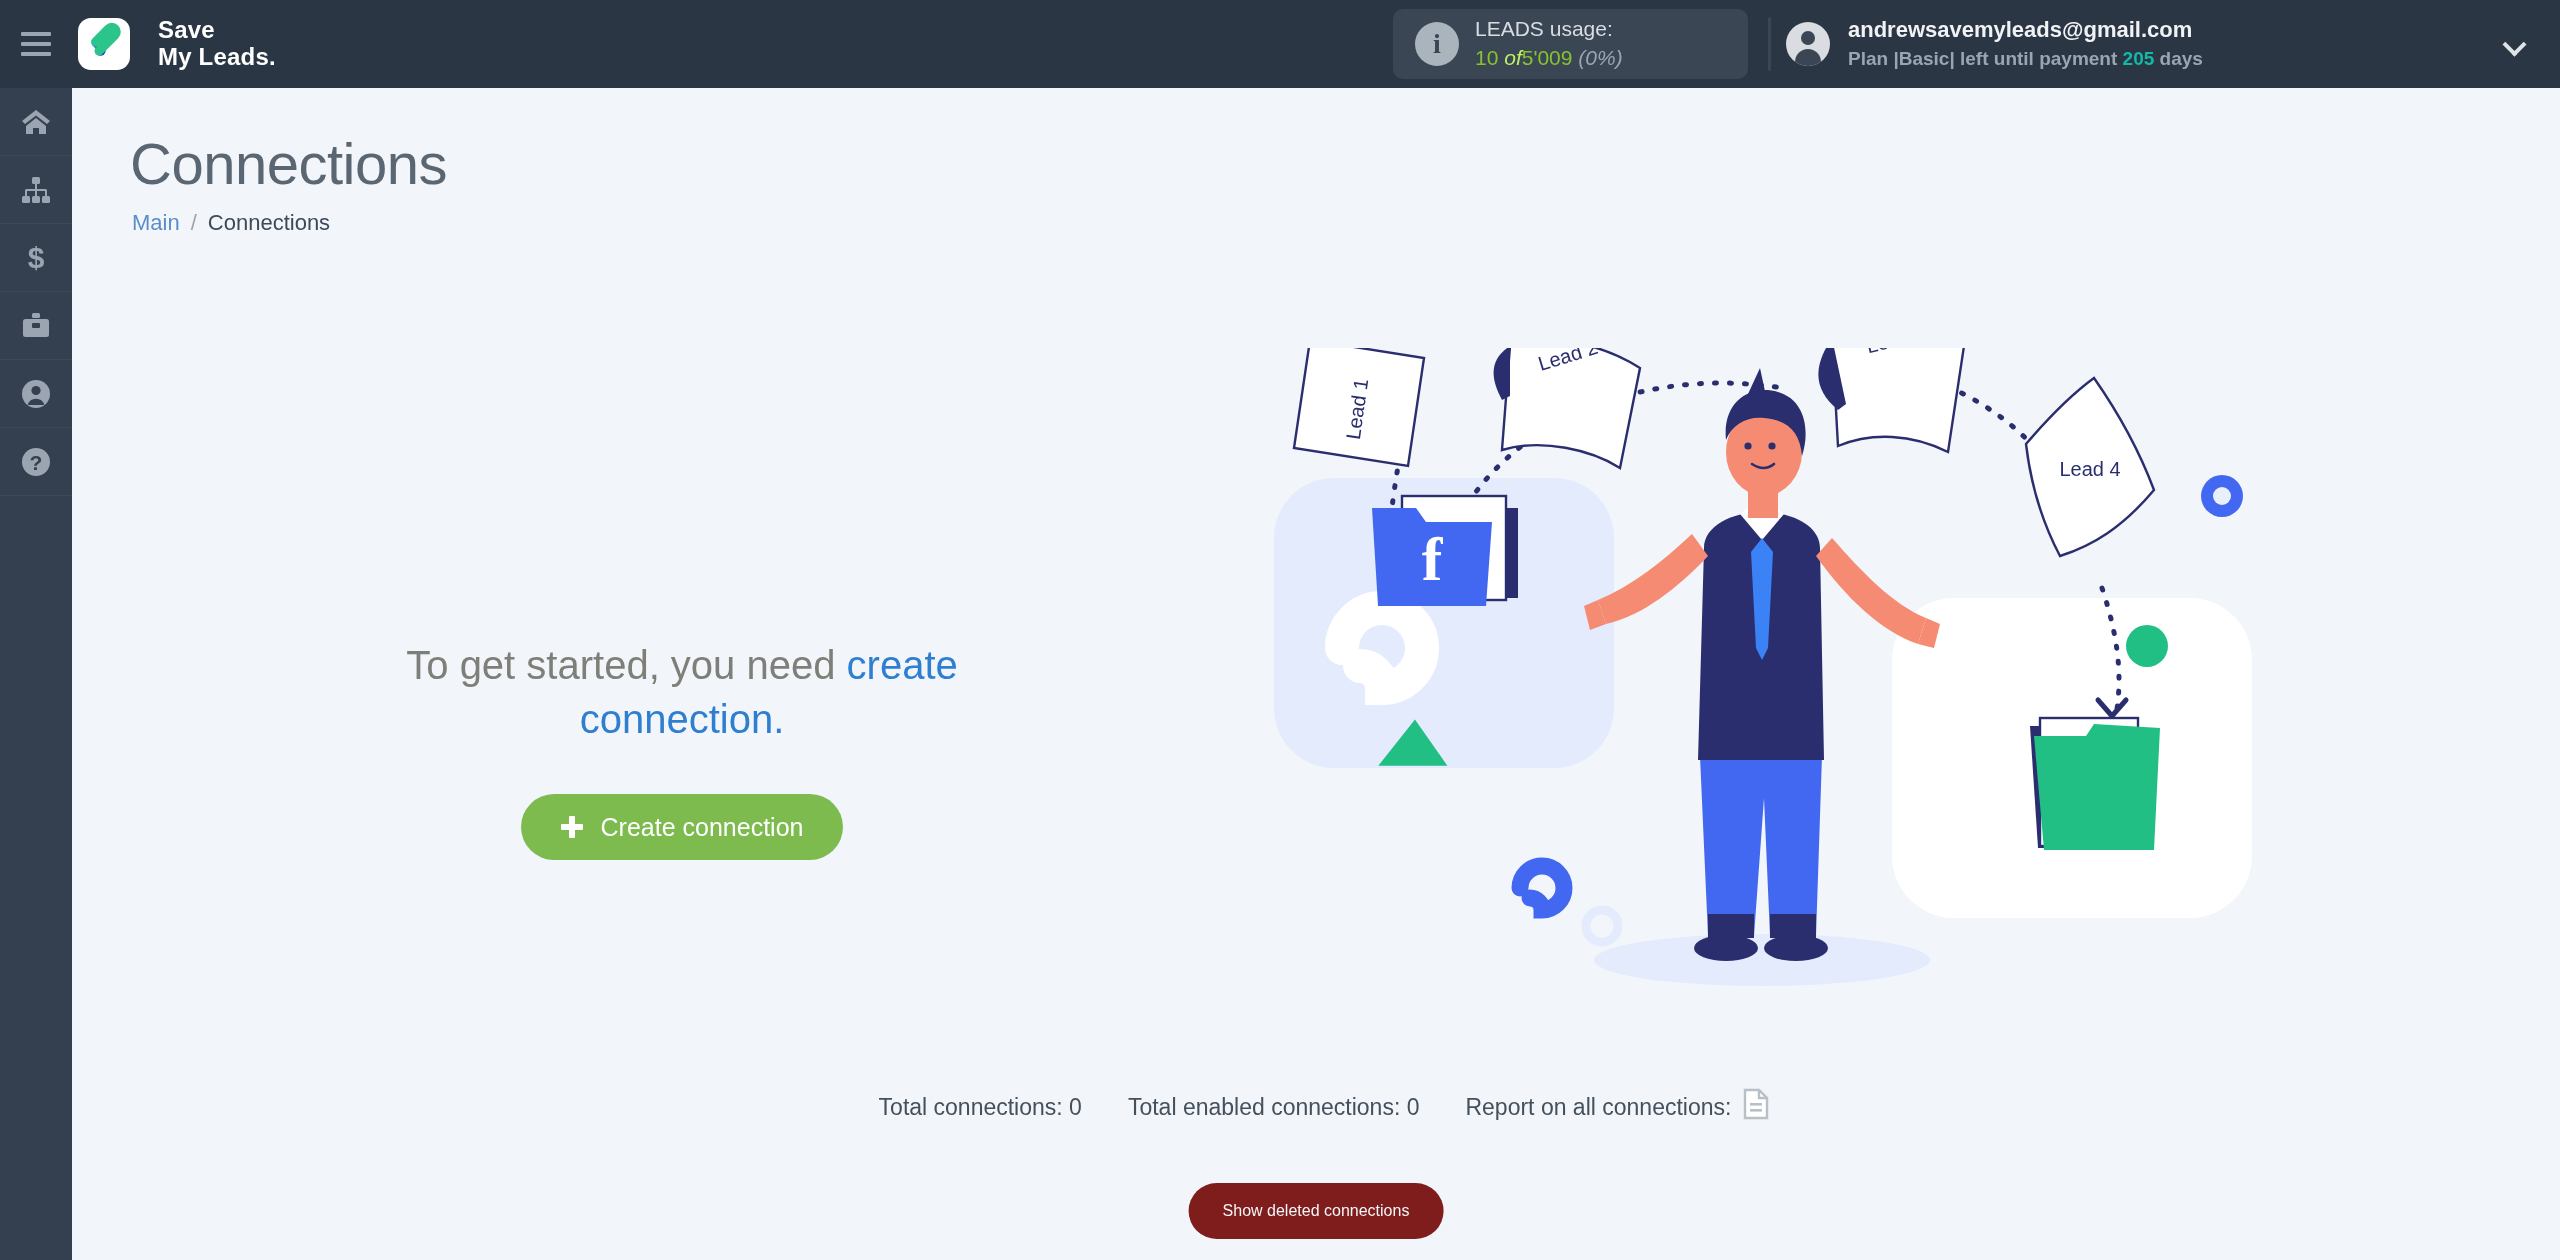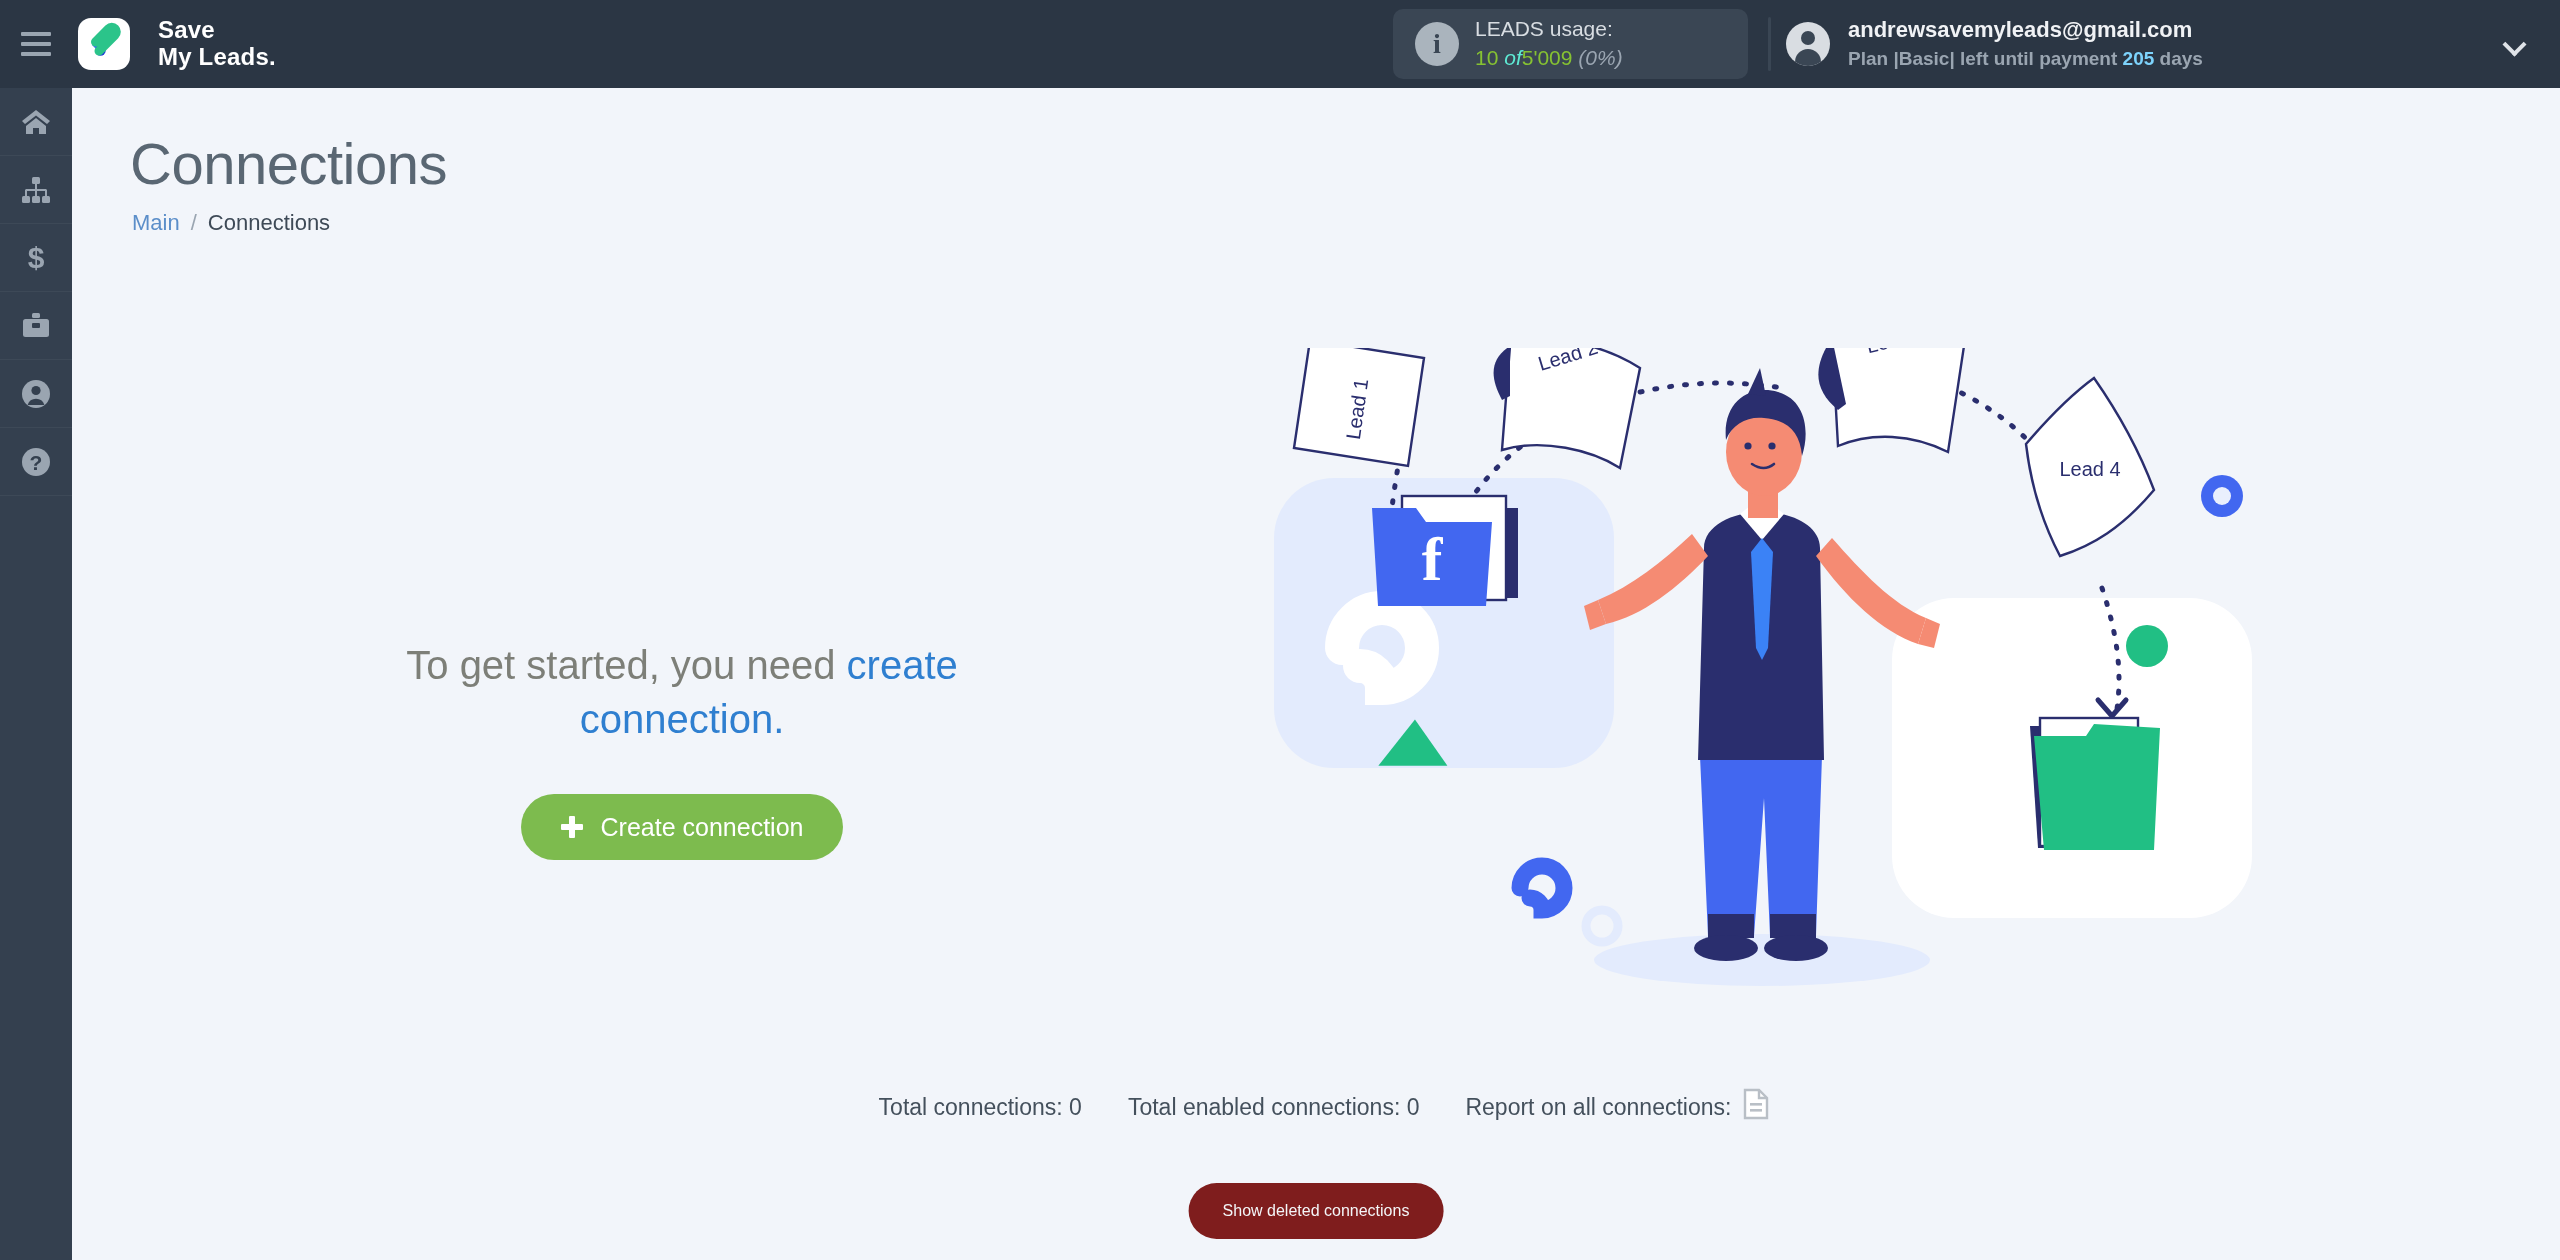--- a/index.html
+++ b/index.html
@@ -47,21 +47,21 @@
   .info-circle {
     width: 44px; height: 44px; border-radius: 50%;
     background: #aab4bd; flex: 0 0 44px;
     display: flex; align-items: center; justify-content: center;
     color: #3a4654; font-size: 28px; font-weight: bold;
     font-family: "Liberation Serif", serif;
   }
   .usage-lines { line-height: 1.38; }
   .usage-title { color: #d8dde2; font-size: 21px; }
   .usage-val { font-size: 21px; color: #86c232; }
-  .usage-val .of { color: #5eead4; font-style: italic; margin-top: 44px; }
+  .usage-val .of { color: #bef264; font-style: italic; margin-top: 44px; }
   .usage-val .pct { color: #9aa5b1; font-style: italic; }
 
   .account {
     position: absolute; left: 1768px; top: 9px;
     height: 70px; display: flex; align-items: center; gap: 18px;
     padding-left: 18px; cursor: pointer;
   }
   .account::before {
     content: ""; position: absolute; left: 0; top: 8px;
     width: 3px; height: 54px; background: #3a4654; border-radius: 2px;
@@ -76,21 +76,21 @@
     width: 14px; height: 14px; border-radius: 50%; background: #3a4654;
   }
   .avatar::after {
     content: ""; position: absolute; left: 50%; top: 27px;
     transform: translateX(-50%);
     width: 26px; height: 20px; border-radius: 13px 13px 0 0; background: #3a4654;
   }
   .acct-lines { line-height: 1.4; font-weight: bold; }
   .acct-email { color: #f0f2f5; font-size: 22px; }
   .acct-plan { color: #9aa5b1; font-size: 19px; }
-  .acct-plan b { color: #7dd3fc; }
+  .acct-plan b { color: #14b8a6; }
   .chevron-down {
     position: absolute; left: 2506px; top: 36px;
     width: 17px; height: 17px;
     border-right: 4px solid #dfe3e8; border-bottom: 4px solid #dfe3e8;
     transform: rotate(45deg); cursor: pointer;
   }
 
   
   .sidebar {
     position: absolute; top: 88px; left: 0;

